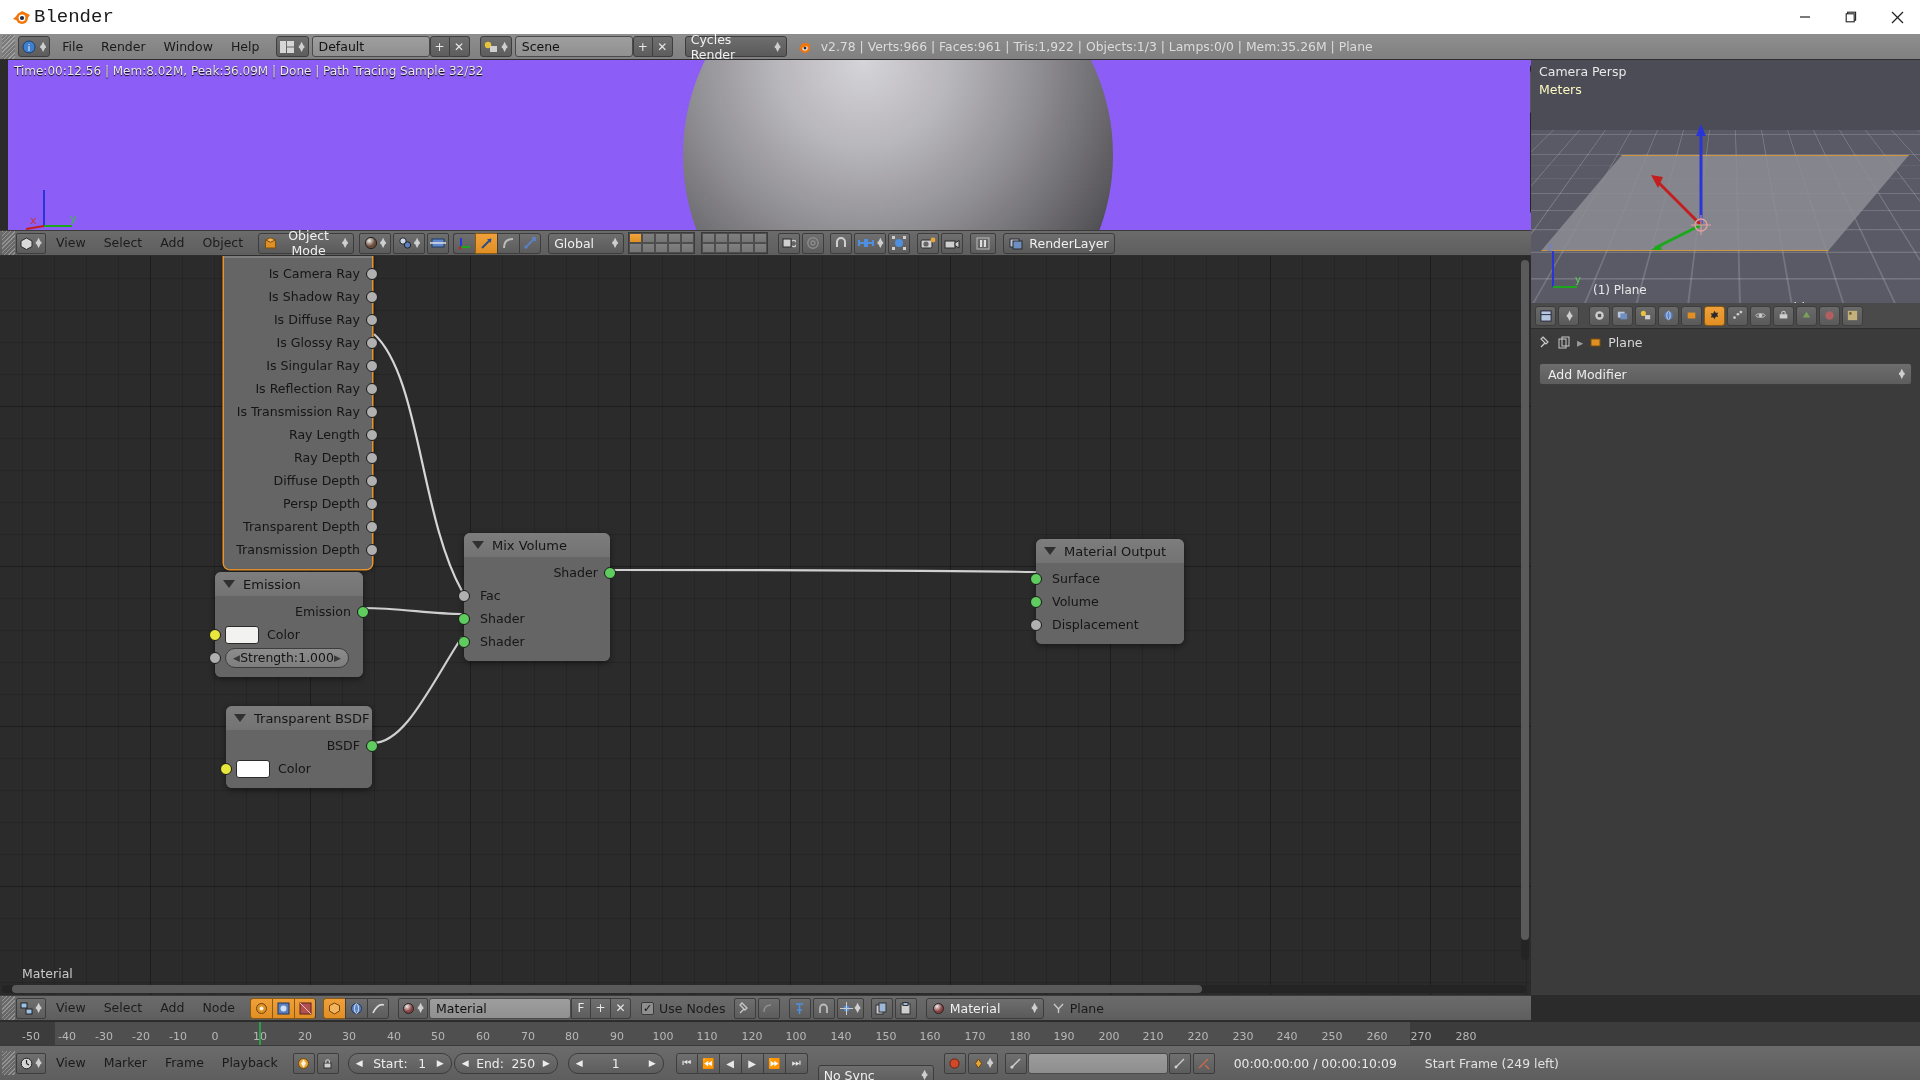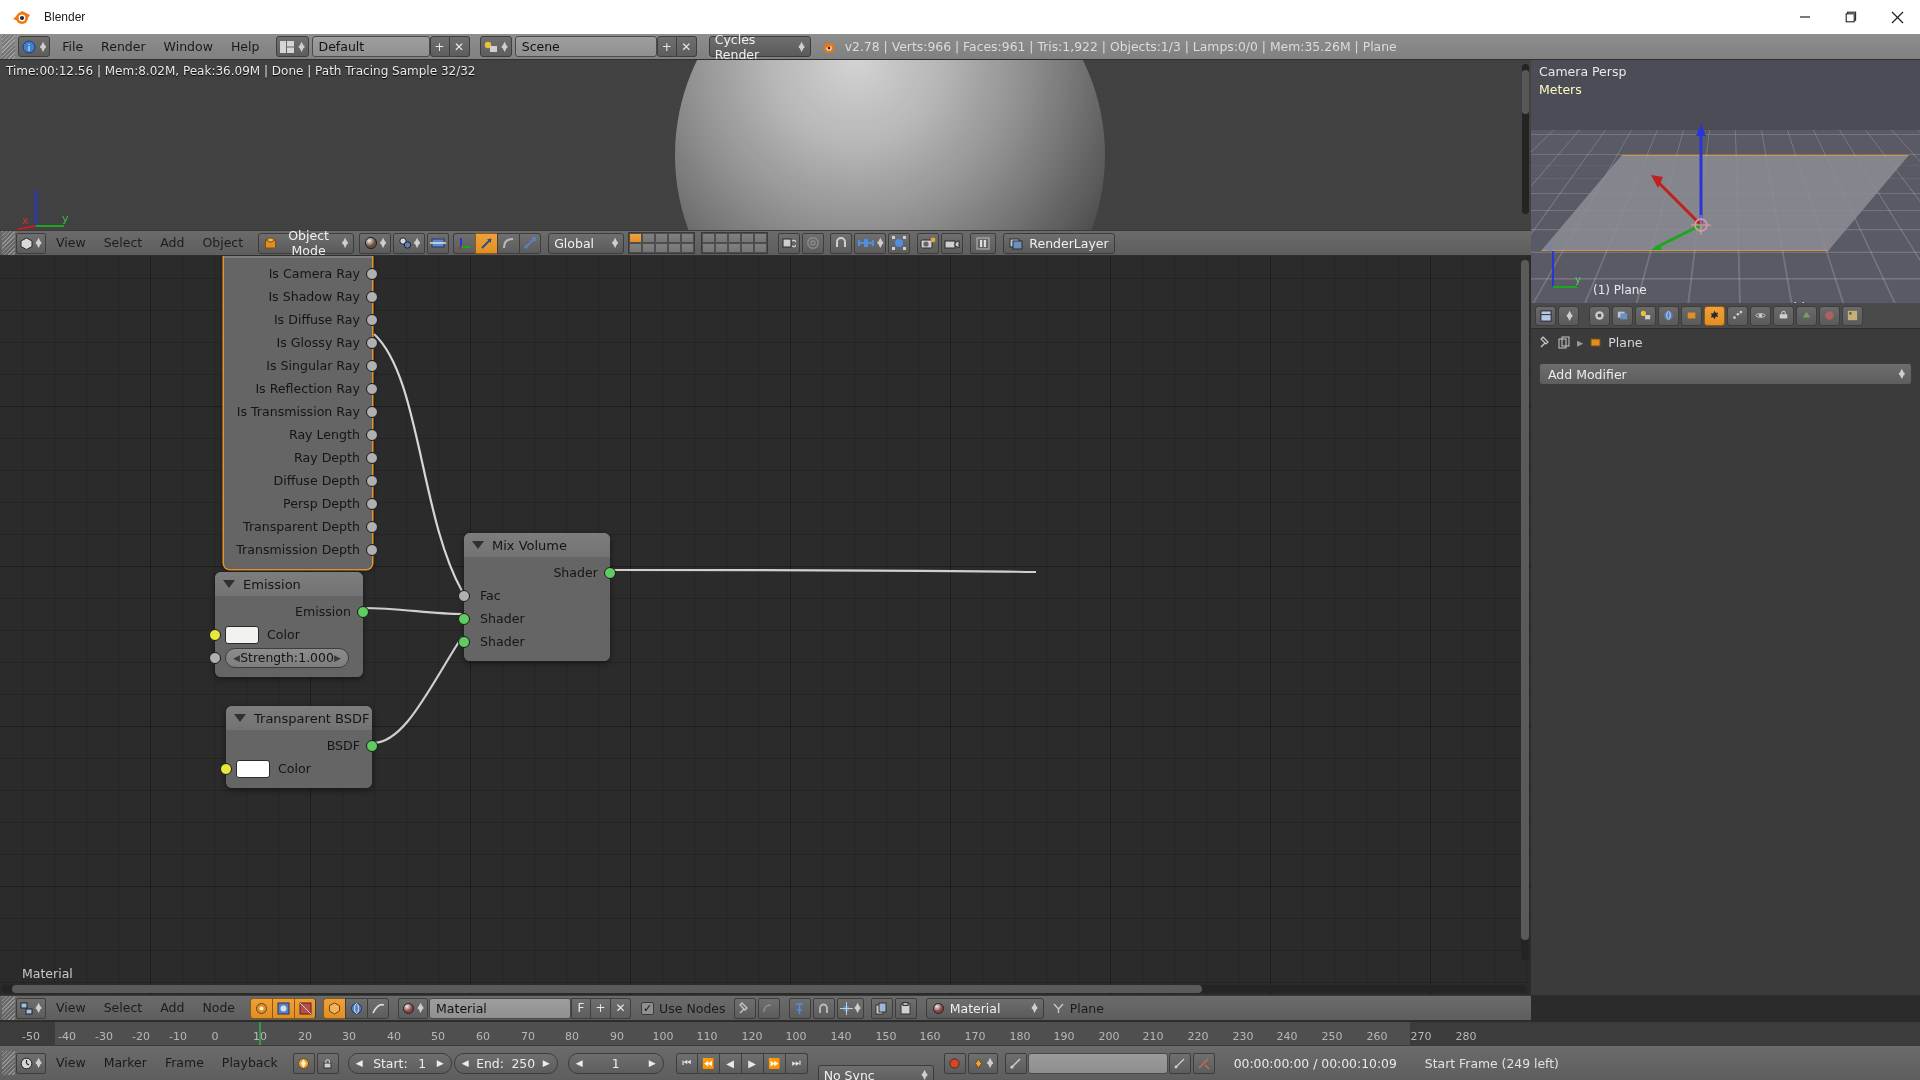--- a/index.html
+++ b/index.html
@@ -12,21 +12,21 @@
     -webkit-font-smoothing:antialiased;
   }
   .app { position:relative; width:1920px; height:1080px; }
 
   
   .titlebar {
     position:absolute; left:0; top:0; width:1920px; height:34px;
     background:#ffffff; display:flex; align-items:center;
   }
   .tb-logo { width:22px; height:22px; margin-left:10px; position:relative; }
-  .tb-title { margin-left:12px; font-size:12px; color:#1b1b1b; font-family:Liberation Sans, sans-serif; }
+  .tb-title { margin-left:2px; font-size:19px; color:#1b1b1b; font-family:Liberation Mono, monospace; }
   .tb-spacer { flex:1; }
   .tb-btn {
     width:46px; height:34px; display:flex; align-items:center; justify-content:center;
     color:#2a2a2a; font-size:15px;
   }
   .tb-btn svg { display:block; }
 
   
   .infobar {
     position:absolute; left:0; top:34px; width:1920px; height:26px;
@@ -63,22 +63,22 @@
     height:21px; display:flex; align-items:center; justify-content:space-between;
     background:linear-gradient(#6e6e6e,#5a5a5a);
     border:1px solid #3c3c3c; border-radius:3px; padding:0 5px;
     color:#f0f0f0; font-size:12.5px;
   }
   .stats { color:#dcdcdc; font-size:12.4px; margin-left:8px; white-space:nowrap; }
   .blogo-sm { width:16px; height:16px; position:relative; margin-left:10px; }
 
   
   .viewport {
-    position:absolute; left:0; top:60px; width:1531px; height:214px;
-    background:#404040; overflow:hidden;
+    position:absolute; left:8px; top:60px; width:1531px; height:214px;
+    background:#8b5cf6; overflow:hidden;
   }
   .render-status {
     position:absolute; left:6px; top:4px; font-size:12px; color:#e9e9e9;
     text-shadow:0 1px 1px #000; white-space:nowrap;
   }
   .sphere {
     position:absolute; left:675px; top:-120px; width:430px; height:430px;
     border-radius:50%;
     background:radial-gradient(circle at 42% 28%, #d8d8d8 0%, #b9b9b9 22%, #8d8d8d 45%, #5a5a5a 68%, #2d2d2d 86%, #141414 100%);
     filter:blur(.3px); opacity:.97;
@@ -297,21 +297,21 @@
     <div class="hdr-iconbtn" style="margin-left:10px;">
       <svg width="14" height="12" viewBox="0 0 14 12">
           <circle cx="4" cy="4" r="3.2" fill="#e8c23a"></circle>
           <rect x="6" y="5" width="7" height="6" fill="#cfcfcf"></rect>
         </svg>
       <span class="spin">
           <span>▲</span>
           <span>▼</span>
         </span>
     </div>
-    <div class="field" style="width:142px;">Scene</div>
+    <div class="field" style="width:118px;">Scene</div>
     <div class="sq l">+</div>
     <div class="sq r">✕</div>
 
     <div class="dropdown" style="width:102px; margin-left:12px;">
       <span>Cycles Render</span>
       <span class="spin">
           <span>▲</span>
           <span>▼</span>
         </span>
     </div>
@@ -671,20 +671,40 @@
           <span class="sock left" style="background:#5ecc5e"></span>
           <span>Shader</span>
         </div>
         <div class="nrow in">
           <span class="sock left" style="background:#5ecc5e"></span>
           <span>Shader</span>
         </div>
       </div>
     </div>
 
+    <div class="node" style="left:1036px; top:283px; width:148px;">
+      <div class="nhead">
+        <span class="tri down"></span>
+        <span>Material Output</span>
+      </div>
+      <div class="nbody">
+        <div class="nrow in">
+          <span class="sock left" style="background:#5ecc5e"></span>
+          <span>Surface</span>
+        </div>
+        <div class="nrow in">
+          <span class="sock left" style="background:#5ecc5e"></span>
+          <span>Volume</span>
+        </div>
+        <div class="nrow in">
+          <span class="sock left" style="background:#b0b0b0"></span>
+          <span>Displacement</span>
+        </div>
+      </div>
+    </div>
 
     <div class="ne-label">Material</div>
     <div class="ne-scroll-h">
         <i></i>
       </div>
     <div class="ne-scroll-v">
         <i></i>
       </div>
   </div>
 

